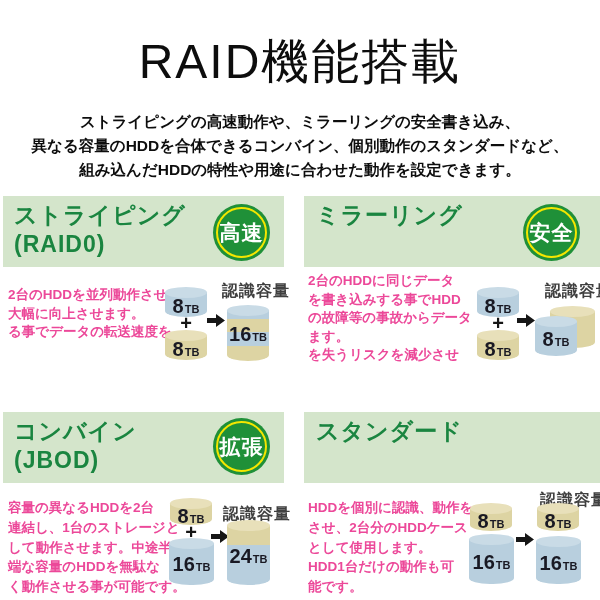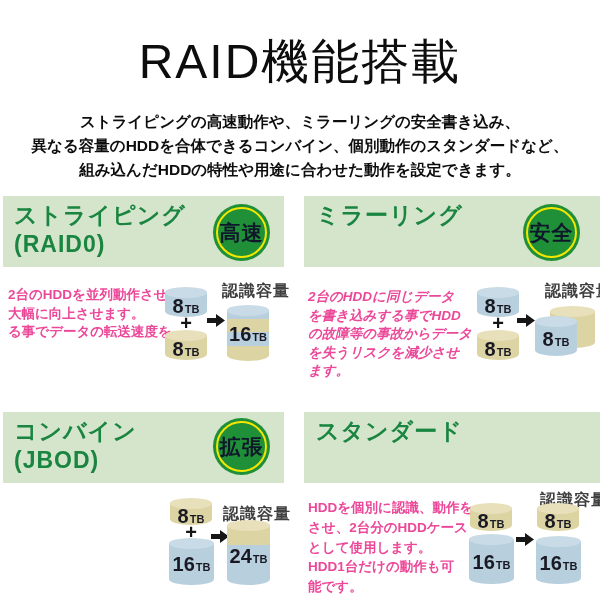--- a/index.html
+++ b/index.html
@@ -20,21 +20,21 @@
   .band{position:absolute;top:0;height:71px;background:#d4e5cb;}
   .band.l{left:3px;width:281px;}
   .band.r{left:4px;width:296px;}
 
   .q-heading{position:absolute;left:14px;top:5px;color:#1a8540;font-weight:700;
              font-size:23px;line-height:29px;letter-spacing:1px;white-space:nowrap;}
   .q2 .q-heading,.q4 .q-heading{left:16px;}
 
   .badge{position:absolute;top:8px;width:57px;height:57px;border-radius:50%;
          background:#1f9038;display:flex;align-items:center;justify-content:center;
-         color:#0f172a;font-size:21px;font-weight:800;letter-spacing:1px;}
+         color:#ffffff;font-size:21px;font-weight:800;letter-spacing:1px;}
   .badge::before{content:"";position:absolute;inset:3px;border:2px solid #f4e600;border-radius:50%;}
   .q1 .badge,.q3 .badge{left:213px;}
   .q2 .badge,.q4 .badge{left:223px;}
 
   .desc{position:absolute;left:8px;font-size:13.5px;font-weight:600;color:#ec4899;line-height:18.5px;}
   .desc.tall{line-height:19.8px;}
   .dline{white-space:nowrap;}
 
   .cap{position:absolute;font-size:16px;font-weight:700;color:#404040;letter-spacing:1px;white-space:nowrap;}
 
@@ -102,26 +102,26 @@
       <b class="lbl" style="top:19px;"><span>16</span><small>TB</small></b>
     </div>
   </div>
 
   <div class="quad q2">
     <div class="band r"></div>
     <div class="q-heading">
       <div>ミラーリング</div>
     </div>
     <div class="badge">安全</div>
-    <div class="desc" style="top:92px;font-style:italic;">
+    <div class="desc" style="top:76px;">
       <div class="dline">2台のHDDに同じデータ</div>
       <div class="dline">を書き込みする事でHDD</div>
       <div class="dline">の故障等の事故からデータ</div>
+      <div class="dline">ます。</div>
       <div class="dline">を失うリスクを減少させ</div>
-      <div class="dline">ます。</div>
     </div>
     <div class="cyl blue" style="left:177px;top:91px;width:42px;height:30px;">
       <i class="top"></i>
         <i class="bd"></i>
       <b class="lbl" style="top:9px;"><span>8</span><small>TB</small></b>
     </div>
     <div class="plus" style="left:177px;top:121px;">+</div>
     <div class="cyl tan" style="left:177px;top:134px;width:42px;height:30px;">
       <i class="top"></i>
         <i class="bd"></i>
@@ -140,20 +140,27 @@
     </div>
   </div>
 
   <div class="quad q3">
     <div class="band l"></div>
     <div class="q-heading">
       <div>コンバイン</div>
       <div>(JBOD)</div>
     </div>
     <div class="badge" style="top:6px;">拡張</div>
+    <div class="desc tall" style="top:86px;">
+      <div class="dline">容量の異なるHDDを2台</div>
+      <div class="dline">連結し、1台のストレージと</div>
+      <div class="dline">して動作させます。中途半</div>
+      <div class="dline">端な容量のHDDを無駄な</div>
+      <div class="dline">く動作させる事が可能です。</div>
+    </div>
     <div class="cyl tan" style="left:170px;top:86px;width:42px;height:27px;">
       <i class="top"></i>
         <i class="bd"></i>
       <b class="lbl" style="top:8px;"><span>8</span><small>TB</small></b>
     </div>
     <div class="plus" style="left:170px;top:114px;">+</div>
     <div class="cyl blue" style="left:169px;top:126px;width:45px;height:47px;">
       <i class="top"></i>
         <i class="bd"></i>
       <b class="lbl" style="top:16px;"><span>16</span><small>TB</small></b>

